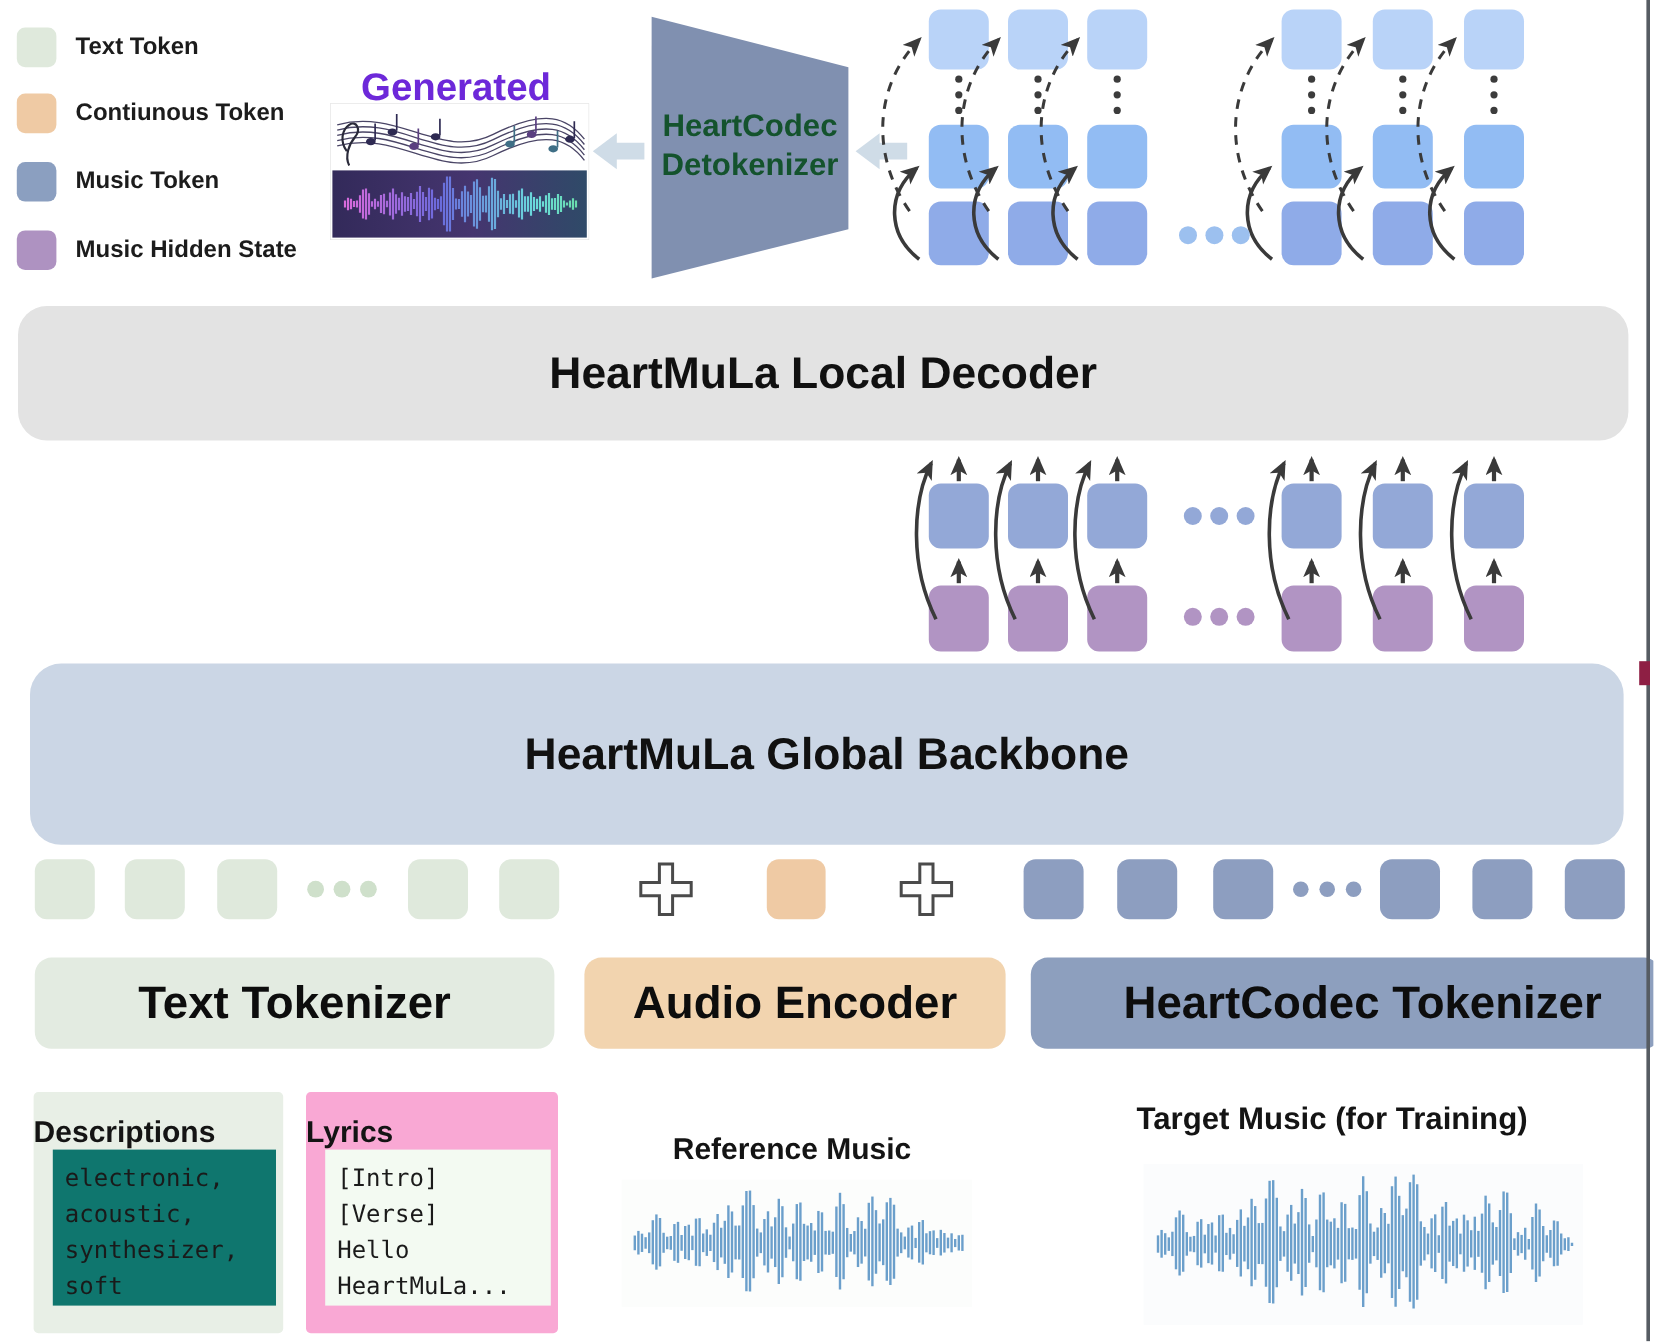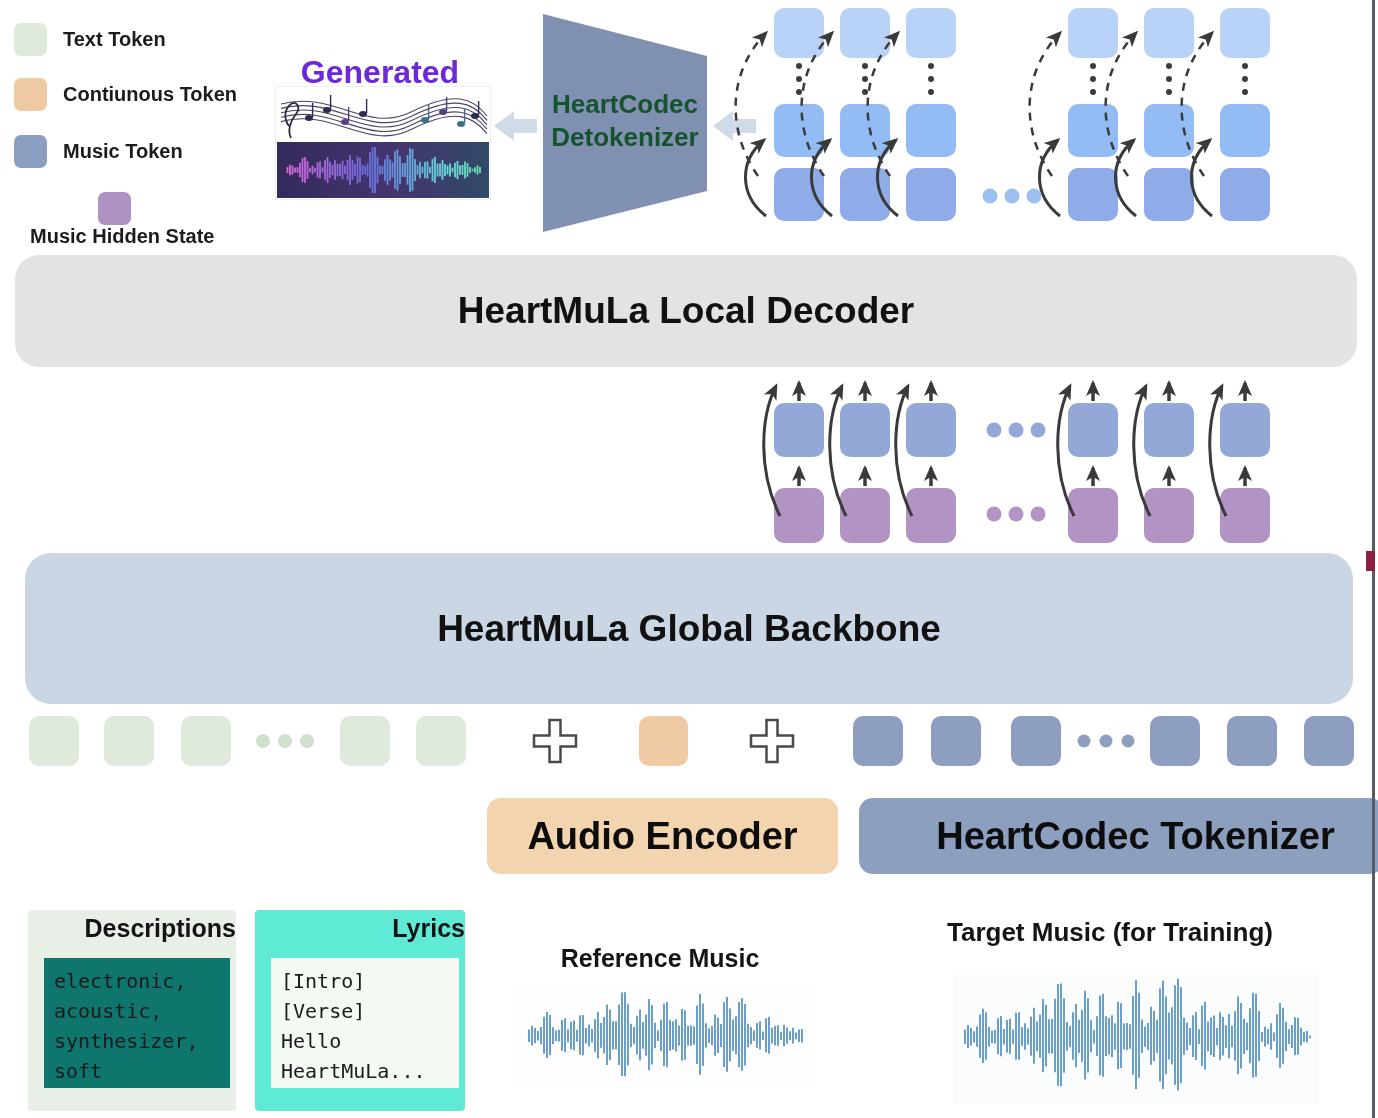--- a/index.html
+++ b/index.html
@@ -20,21 +20,21 @@
   .modulebox{position:absolute;display:flex;align-items:center;justify-content:center;border-radius:14px;z-index:2;}
   .modulebox span{font-weight:bold;font-size:38px;color:#0d0d0d;white-space:nowrap;}
   
   .detok-label{position:absolute;left:545px;top:88px;width:160px;text-align:center;
     font-size:26px;font-weight:bold;line-height:33px;color:#14532d;z-index:2;}
   .gm-title{position:absolute;left:262px;top:54px;width:236px;text-align:center;
     font-size:32px;font-weight:bold;color:#6d28d9;z-index:2;}
   .section-title{position:absolute;text-align:center;font-size:25px;font-weight:bold;color:#141414;z-index:2;}
   
   .card{position:absolute;border-radius:4px;z-index:2;}
-  .card-title{text-align:right;font-size:25px;font-weight:bold;color:#141414;padding-top:4px;}
+  .card-title{text-align:left;font-size:25px;font-weight:bold;color:#141414;padding-top:20px;}
   .card-inner{position:absolute;left:16px;top:48px;padding:8px 0 0 10px;}
   .card-line{font-family:"DejaVu Sans Mono",monospace;font-size:20px;line-height:30px;color:#1a1a1a;white-space:nowrap;}
   .edge-line{position:absolute;left:1372px;top:0;width:3px;height:1118px;background:#565c63;z-index:3;}
   .edge-tick{position:absolute;left:1366px;top:551px;width:9px;height:20px;background:#8e1f44;z-index:4;}
 </style>
 </head>
 <body>
 
 <div class="canvas">
 
@@ -377,21 +377,21 @@
     <div class="legend-label">Text Token</div>
   </div>
   <div class="legend-item" style="top:78px;">
     <div class="legend-sq" style="background: rgb(239, 202, 164);"></div>
     <div class="legend-label">Contiunous Token</div>
   </div>
   <div class="legend-item" style="top:135px;">
     <div class="legend-sq" style="background: rgb(139, 159, 192);"></div>
     <div class="legend-label">Music Token</div>
   </div>
-  <div class="legend-item" style="top:192px;flex-direction:column;">
+  <div class="legend-item" style="top:192px;">
     <div class="legend-sq" style="background: rgb(174, 146, 193);"></div>
     <div class="legend-label">Music Hidden State</div>
   </div>
 
   <div class="gm-title txt">Generated Music</div>
   <div class="abs" style="left:275px;top:86px;z-index:2;">
     <svg id="gm-img" width="216" height="114" viewBox="0 0 216 114">
         <rect x="0" y="0" width="216" height="114" fill="#ffffff" stroke="#e0e0e0"></rect>
         <defs>
           <linearGradient id="gmg" x1="0" y1="0" x2="1" y2="0">
@@ -511,38 +511,41 @@
   </div>
 
   <div class="bigbar" style="left:15px;top:255px;width:1342px;height:112px;background:#e3e3e3;border-radius:24px;">
     <span>HeartMuLa Local Decoder</span>
   </div>
 
   <div class="bigbar" style="left:25px;top:553px;width:1328px;height:151px;background:#cbd6e5;border-radius:26px;">
     <span>HeartMuLa Global Backbone</span>
   </div>
 
+  <div class="modulebox" style="left:29px;top:798px;width:433px;height:76px;background:#e3ebe1;">
+    <span>Text Tokenizer</span>
+  </div>
   <div class="modulebox" style="left:487px;top:798px;width:351px;height:76px;background:#f2d4af;">
     <span>Audio Encoder</span>
   </div>
   <div class="modulebox" style="left:859px;top:798px;width:497px;height:76px;background:#8d9fbe;padding-left:28px;">
     <span>HeartCodec Tokenizer</span>
   </div>
 
   <div class="card" style="left:28px;top:910px;width:208px;height:201px;background:#e8efe6;">
     <div class="card-title">Descriptions</div>
     <div class="card-inner" style="width:176px;height:122px;background:#0f766e;">
       <div class="card-line">electronic,</div>
       <div class="card-line">acoustic,</div>
       <div class="card-line">synthesizer,</div>
       <div class="card-line">soft</div>
     </div>
   </div>
 
-  <div class="card" style="left:255px;top:910px;width:210px;height:201px;background:#5eead4;">
+  <div class="card" style="left:255px;top:910px;width:210px;height:201px;background:#f9a8d4;">
     <div class="card-title">Lyrics</div>
     <div class="card-inner" style="width:178px;height:122px;background:#f3faf2;left:16px;">
       <div class="card-line">[Intro]</div>
       <div class="card-line">[Verse]</div>
       <div class="card-line">Hello</div>
       <div class="card-line">HeartMuLa...</div>
     </div>
   </div>
 
   <div class="section-title" style="left:535px;top:944px;width:250px;">Reference Music</div>

